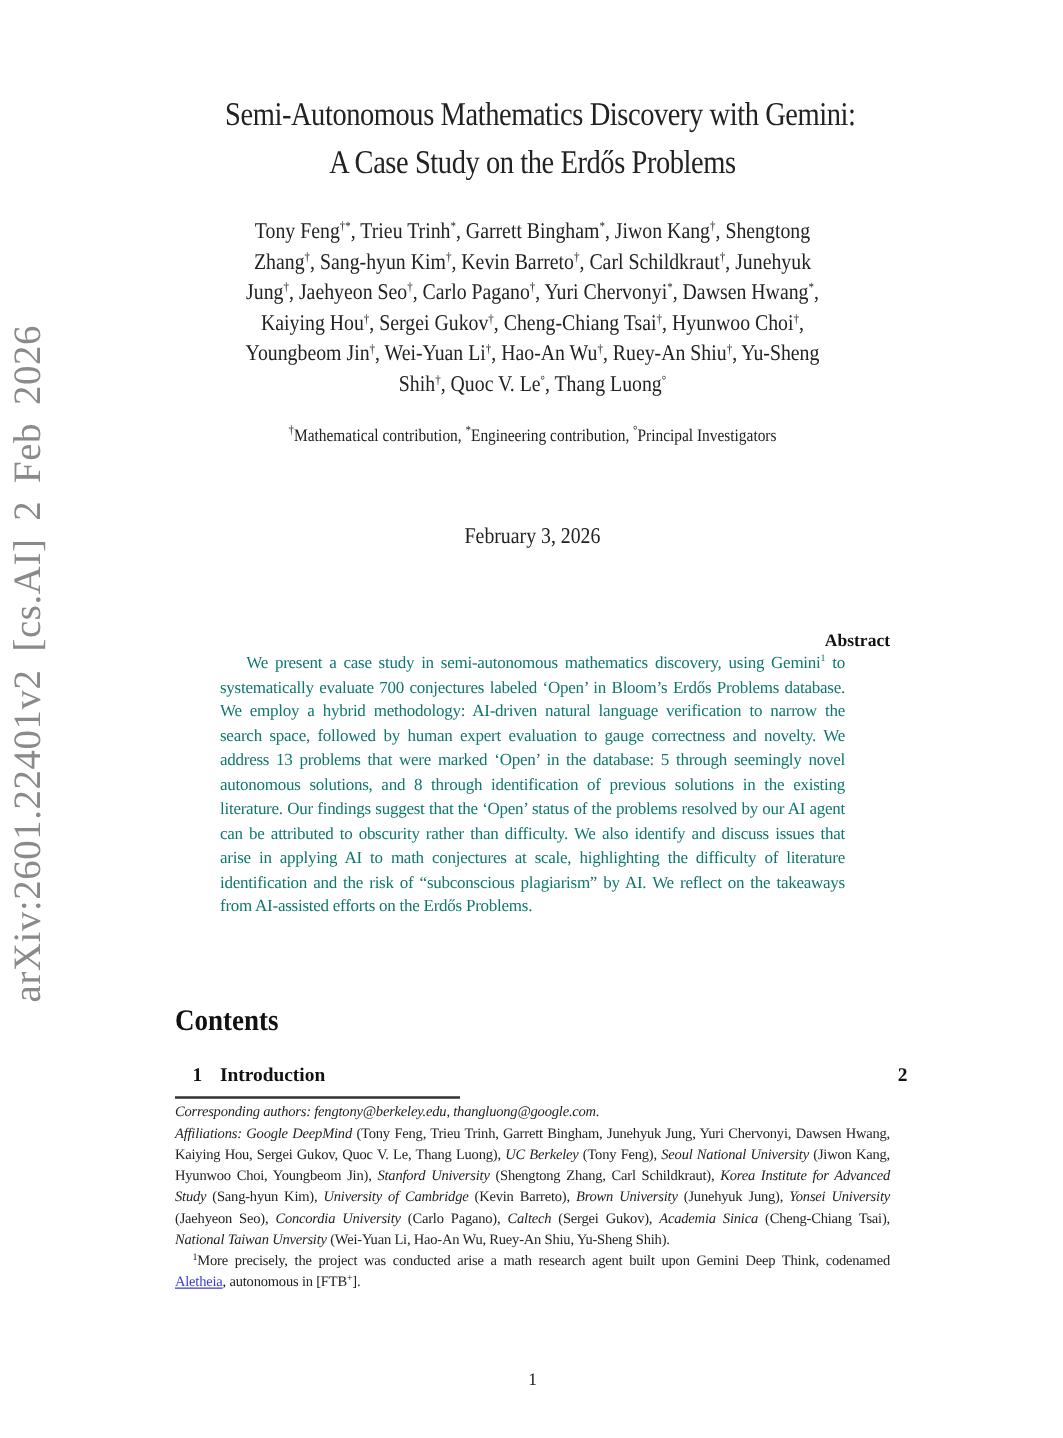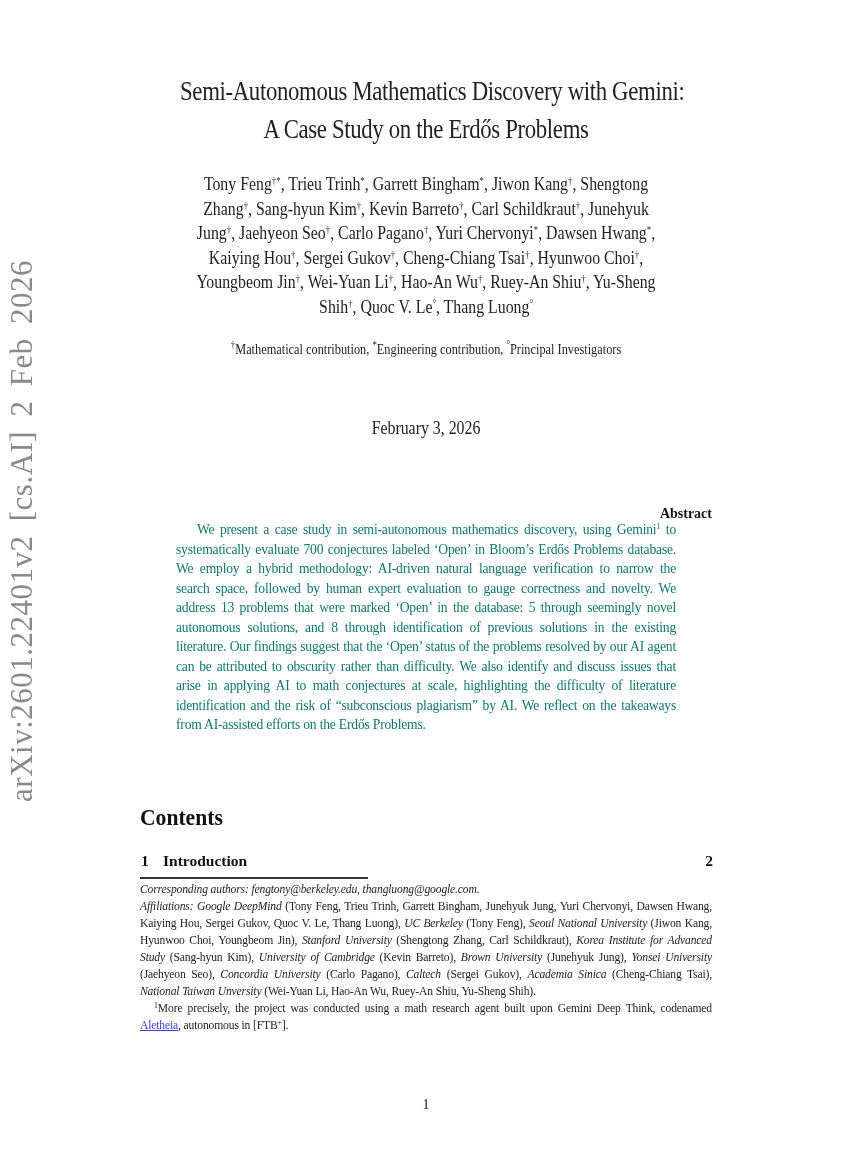--- a/index.html
+++ b/index.html
@@ -48,21 +48,21 @@
       position: absolute; top: 520px; left: 36px; width: 500px;
       font-size: 13.6px; line-height: 19.5px; text-align: justify; color: #0f766e;
       text-indent: 21px; letter-spacing: -0.2px;
     }
     .abstract-body sup { font-size: 8px; vertical-align: 5px; line-height: 0; }
     .contents-heading {
       position: absolute; top: 804px; left: 0; font-size: 24px; font-weight: bold;
       color: #111; transform: scaleX(0.9); transform-origin: left top;
     }
     .toc-row {
-      position: absolute; top: 852px; left: 1px; width: 572px; font-size: 15.5px;
+      position: absolute; top: 852px; left: 14px; width: 572px; font-size: 15.5px;
       font-weight: bold; color: #111; display: flex; justify-content: space-between;
     }
     .toc-row .toc-num { display: inline-block; width: 22px; }
     .toc-row a { color: #111; text-decoration: none; }
     .footnote-rule {
       position: absolute; top: 877px; left: 0; width: 228px; height: 1.5px; background: #333;
     }
     .footnotes {
       position: absolute; top: 881px; left: 0; width: 572px;
       font-size: 11.6px; line-height: 17px; text-align: justify; color: #222;
@@ -114,17 +114,17 @@
   <div class="toc-row">
     <a><span class="toc-num">1</span><span>Introduction</span></a>
     <span>2</span>
   </div>
 
   <div class="footnote-rule"></div>
 
   <div class="footnotes">
     <div><i>Corresponding authors: fengtony@berkeley.edu, thangluong@google.com.</i></div>
     <div><i>Affiliations:</i> <i>Google DeepMind</i><span> (Tony Feng, Trieu Trinh, Garrett Bingham, Junehyuk Jung, Yuri Chervonyi, Dawsen Hwang, Kaiying Hou, Sergei Gukov, Quoc V. Le, Thang Luong), </span><i>UC Berkeley</i><span> (Tony Feng), </span><i>Seoul National University</i><span> (Jiwon Kang, Hyunwoo Choi, Youngbeom Jin), </span><i>Stanford University</i><span> (Shengtong Zhang, Carl Schildkraut), </span><i>Korea Institute for Advanced Study</i><span> (Sang-hyun Kim), </span><i>University of Cambridge</i><span> (Kevin Barreto), </span><i>Brown University</i><span> (Junehyuk Jung), </span><i>Yonsei University</i><span> (Jaehyeon Seo), </span><i>Concordia University</i><span> (Carlo Pagano), </span><i>Caltech</i><span> (Sergei Gukov), </span><i>Academia Sinica</i><span> (Cheng-Chiang Tsai), </span><i>National Taiwan Unversity</i><span> (Wei-Yuan Li, Hao-An Wu, Ruey-An Shiu, Yu-Sheng Shih).</span></div>
-    <div class="fn"><sup>1</sup><span>More precisely, the project was conducted using a math research agent built upon Gemini Deep Think, codenamed </span><span class="link">Aletheia</span><span>, autonomous in [FTB</span><sup>+</sup><span>].</span></div>
+    <div class="fn"><sup>1</sup><span>More precisely, the project was conducted arise a math research agent built upon Gemini Deep Think, codenamed </span><span class="link">Aletheia</span><span>, autonomous in [FTB</span><sup>+</sup><span>].</span></div>
   </div>
 
   <div class="page-number">1</div>
 </div>
 
 </body></html>

